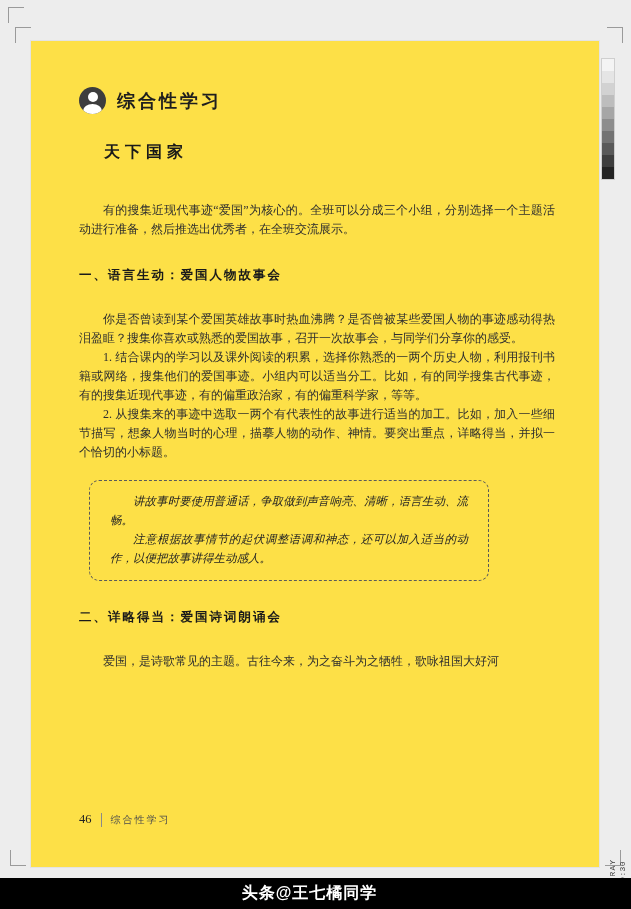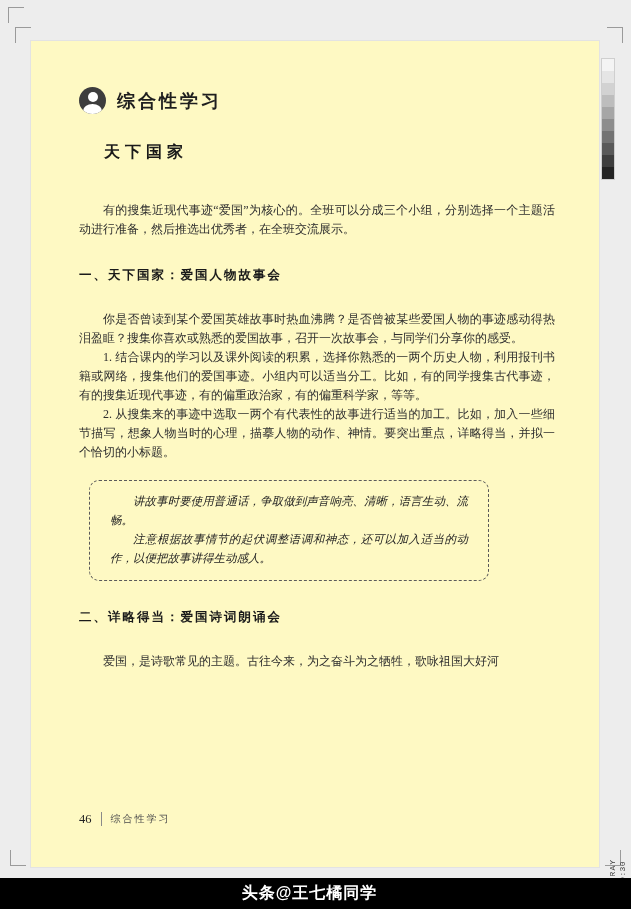--- a/index.html
+++ b/index.html
@@ -9,21 +9,21 @@
     background:#ededed;
     position:relative;
     overflow:hidden;
     color:#2b2b2b;
   }
   .canvas { position:absolute; inset:0; }
 
   
   .page {
     position:absolute; left:30px; top:40px; width:570px; height:828px;
-    background:#fef9c3; border:1px solid #e3e3e3;
+    background:#fde047; border:1px solid #e3e3e3;
     padding:46px 44px 0 48px;
   }
 
   
   .mark { position:absolute; }
   .mark span { position:absolute; background:#9a9a9a; }
   .mark .h { height:1px; width:16px; }
   .mark .v { width:1px; height:16px; }
   .m-tl  { left:8px;  top:7px;  }
   .m-tl2 { left:15px; top:27px; }
@@ -92,21 +92,21 @@
     border:1px dashed #5a5a5a; border-radius:10px;
     padding:11px 20px 12px 20px;
   }
   .tipbox p {
     font-size:11.5px; line-height:19px; text-indent:2em;
     font-style:italic; color:#242424; text-align:justify;
   }
 
   .page-footer {
     position:absolute; left:48px; bottom:40px;
-    display:flex; 
+    display:flex; align-items:center;
   }
   .page-footer .num { font-size:12.5px; color:#222; }
   .page-footer .rule { width:1px; height:14px; background:#8a8a8a; margin:0 9px; }
   .page-footer .lbl { font-size:10px; color:#4d4d4d; letter-spacing:2px;
     font-family:"Liberation Sans","DejaVu Sans",sans-serif; }
 
   
   .watermark-bar {
     position:absolute; left:0; right:0; bottom:0; height:31px;
     background:#000; display:flex; align-items:center; justify-content:center;
@@ -147,21 +147,21 @@
 
     <div class="header">
       <span class="person-icon"></span>
       <h1 class="section-label">综合性学习</h1>
     </div>
 
     <h2 class="page-title">天下国家</h2>
 
     <p class="body">有的搜集近现代事迹“爱国”为核心的。全班可以分成三个小组，分别选择一个主题活动进行准备，然后推选出优秀者，在全班交流展示。</p>
 
-    <h3 class="activity">一、天下国家：爱国人物故事会</h3>
+    <h3 class="activity">一、语言生动：爱国人物故事会</h3>
 
     <p class="body">你是否曾读到某个爱国英雄故事时热血沸腾？是否曾被某些爱国人物的事迹感动得热泪盈眶？搜集你喜欢或熟悉的爱国故事，召开一次故事会，与同学们分享你的感受。</p>
     <p class="body">1. 结合课内的学习以及课外阅读的积累，选择你熟悉的一两个历史人物，利用报刊书籍或网络，搜集他们的爱国事迹。小组内可以适当分工。比如，有的同学搜集古代事迹，有的搜集近现代事迹，有的偏重政治家，有的偏重科学家，等等。</p>
     <p class="body">2. 从搜集来的事迹中选取一两个有代表性的故事进行适当的加工。比如，加入一些细节描写，想象人物当时的心理，描摹人物的动作、神情。要突出重点，详略得当，并拟一个恰切的小标题。</p>
 
     <div class="tipbox">
       <p>讲故事时要使用普通话，争取做到声音响亮、清晰，语言生动、流畅。</p>
       <p>注意根据故事情节的起伏调整语调和神态，还可以加入适当的动作，以便把故事讲得生动感人。</p>
     </div>
 

